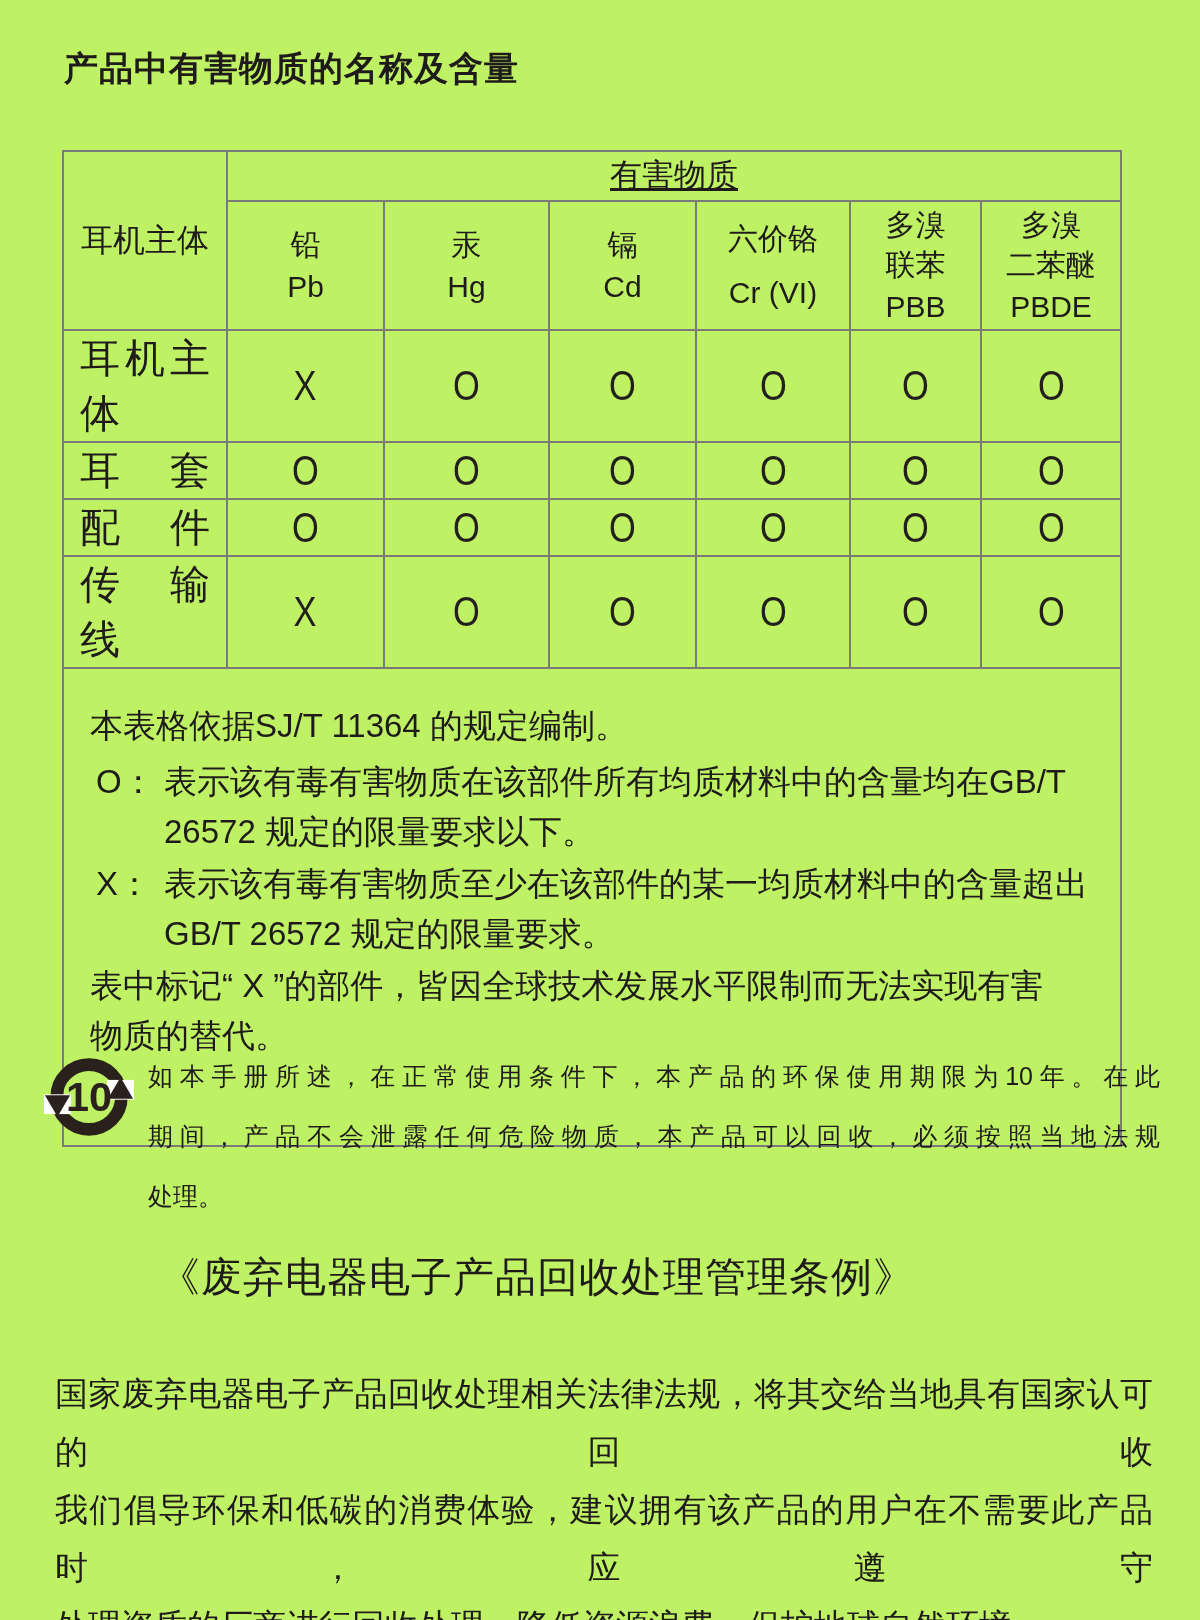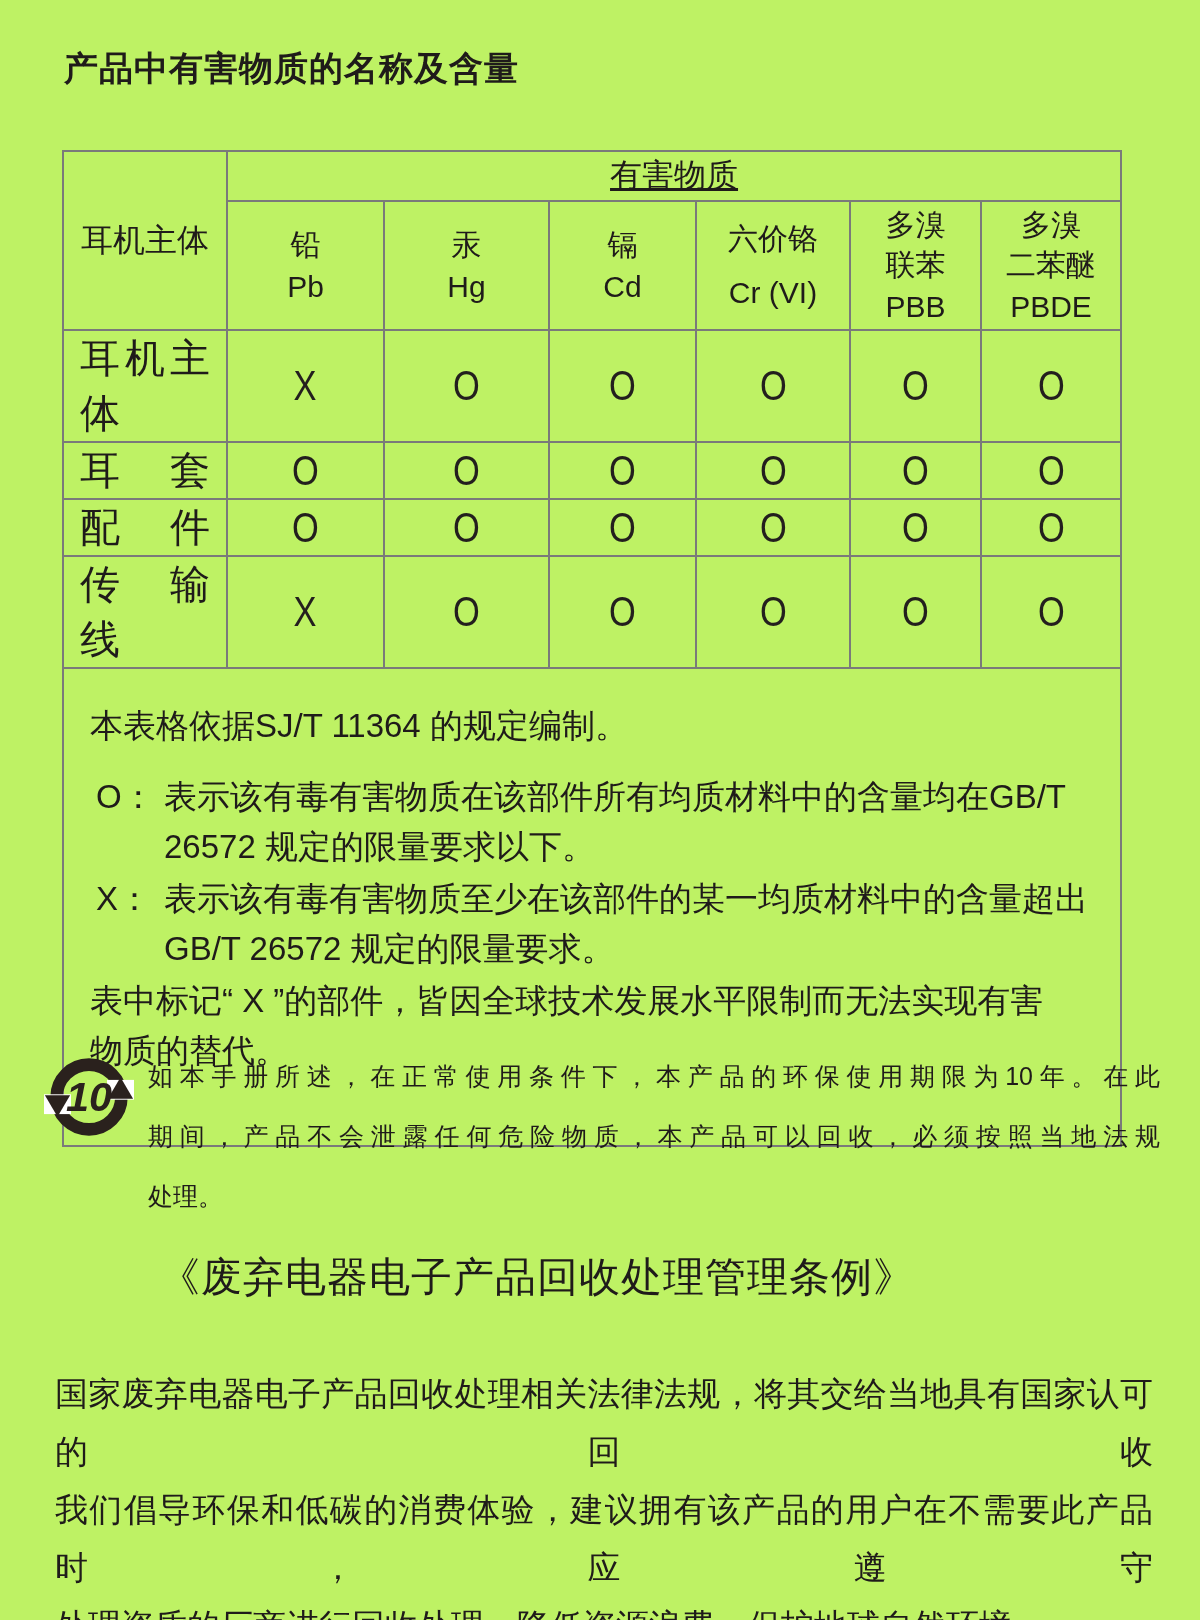--- a/index.html
+++ b/index.html
@@ -64,21 +64,21 @@
 
   
   .notes-cell {
     height: 444px;
     text-align: left !important;
     vertical-align: top !important;
     padding: 32px 24px 0 26px !important;
     font-size: 33px;
     line-height: 50px;
   }
-  .note-intro { margin-bottom: 21px; }
+  .note-intro { margin-bottom: 6px; }
   .legend {
     position: relative;
     padding-left: 74px;
     margin-bottom: 2px;
   }
   .legend-marker {
     position: absolute;
     left: 6px; top: 0;
   }
   .note-remark { margin-top: 2px; }
@@ -87,21 +87,20 @@
   .efup {
     position: absolute;
     left: 44px; top: 1032px;
     width: 1116px;
     display: flex;
     align-items: flex-start;
   }
   .efup-icon-wrap {
     flex: 0 0 90px;
     margin-top: 20px;
-    font-style: italic;
   }
   .efup-text {
     flex: 1;
     margin-left: 14px;
     font-size: 25px;
     line-height: 60px;
     margin-top: 14px;
   }
   .jline { text-align: justify; text-align-last: justify; }
   .jline-last { text-align: left; }

